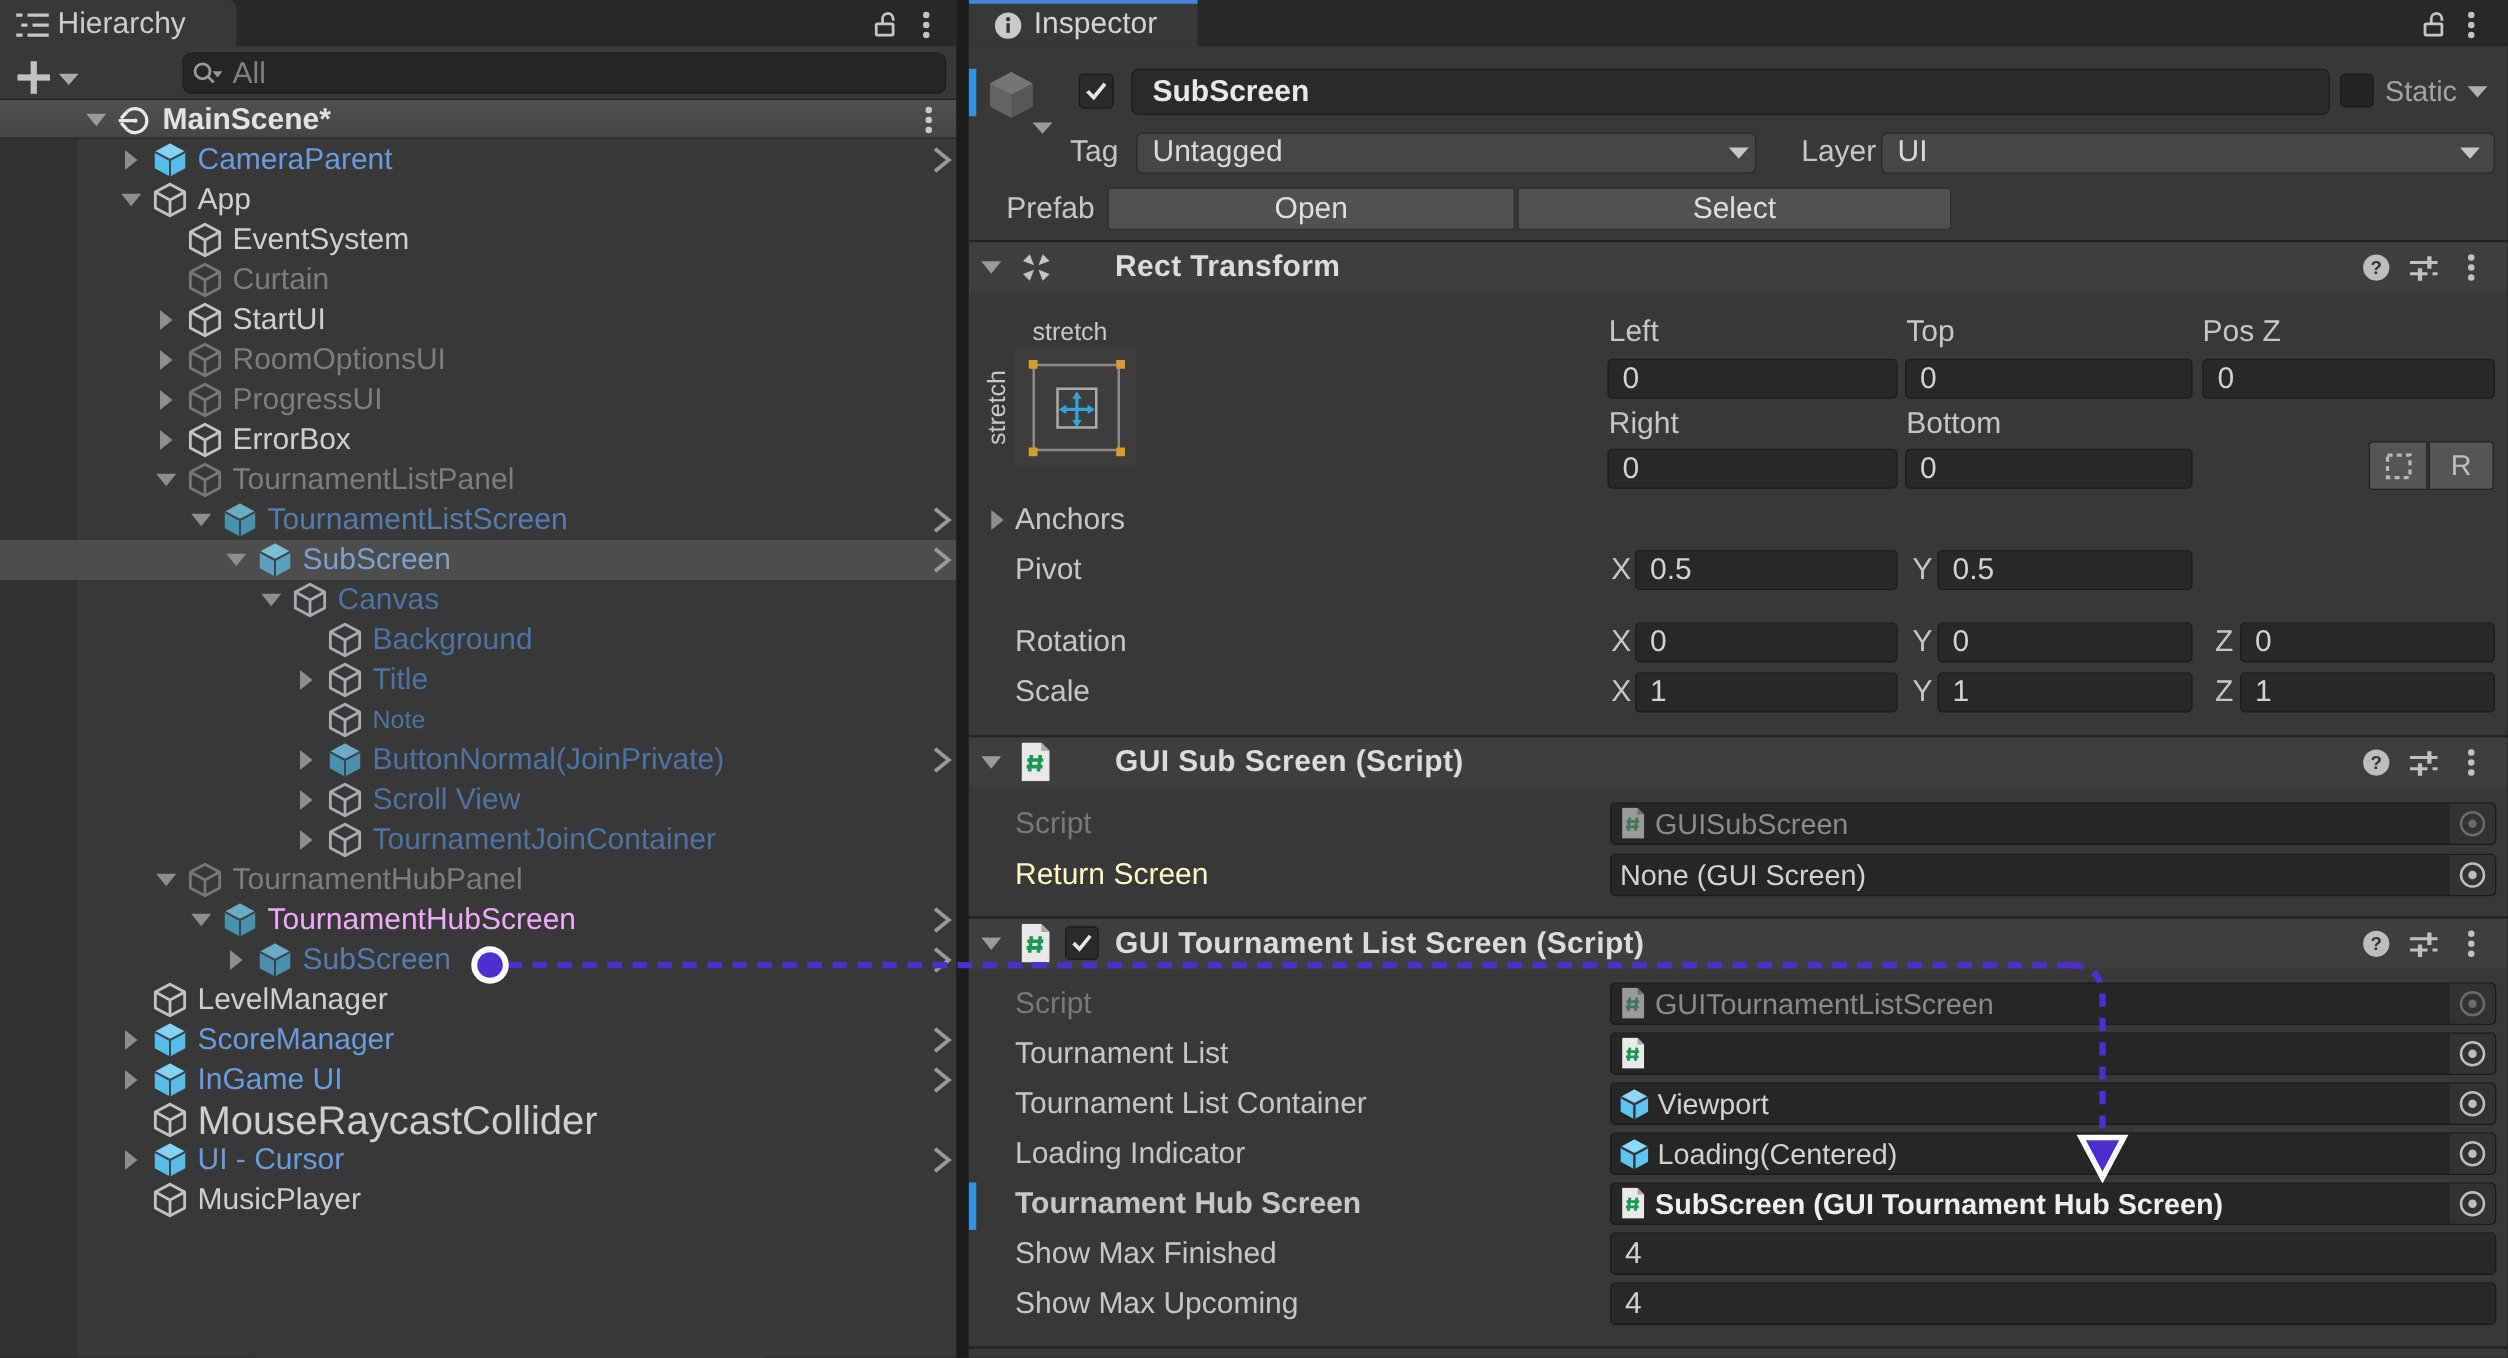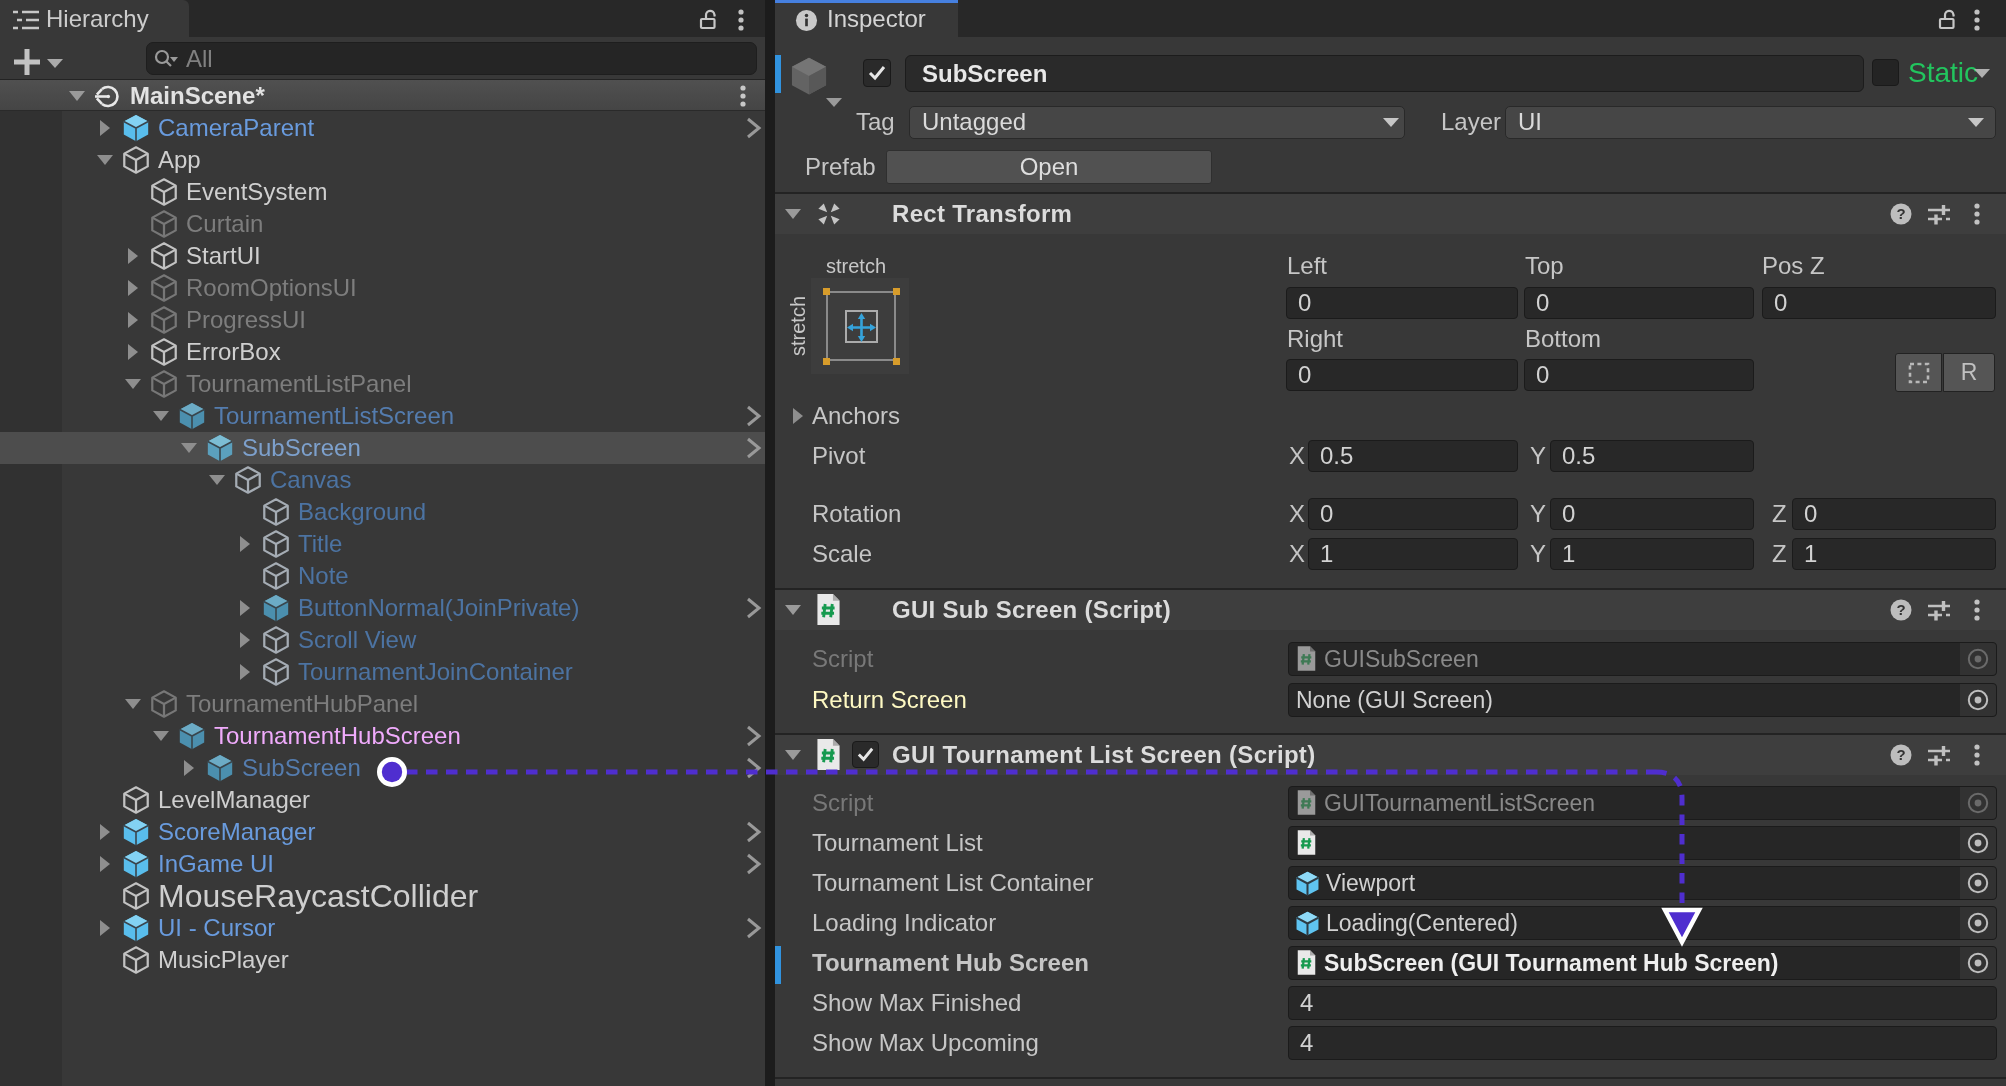--- a/index.html
+++ b/index.html
@@ -177,21 +177,21 @@
           <path d="M3.5,9.2 L16,16 L28.5,9.2 M16,16 L16,29.5"></path>
         </g>
       </svg>
 <div class="abs" style="left:298px;top:528px;height:32px;line-height:32px;font-size:24px;color:#4c73a2;letter-spacing:0px;white-space:nowrap">Title</div>
 <svg class="abs" style="left:261px;top:561px" width="30" height="30" viewBox="0 0 32 32">
         <g stroke="#a5acb4" stroke-width="2.4" fill="none" stroke-linejoin="round">
           <polygon points="16,2.5 28.5,9.2 28.5,22.8 16,29.5 3.5,22.8 3.5,9.2"></polygon>
           <path d="M3.5,9.2 L16,16 L28.5,9.2 M16,16 L16,29.5"></path>
         </g>
       </svg>
-<div class="abs" style="left:298px;top:560px;height:32px;line-height:32px;font-size:24px;color:#4c73a2;letter-spacing:0px;white-space:nowrap">Note</div>
+<div class="abs" style="left:298px;top:560px;height:32px;line-height:32px;font-size:20px;color:#4c73a2;letter-spacing:0px;white-space:nowrap">Note</div>
 <div class="abs" style="left:240px;top:600px;border-top:8px solid transparent;border-bottom:8px solid transparent;border-left:10px solid #8e8e8e"></div>
 <svg class="abs" style="left:261px;top:593px" width="30" height="30" viewBox="0 0 32 32" opacity="1">
         <polygon points="16,2 29,9 29,23 16,30 3,23 3,9" fill="#4b8fae"></polygon>
         <polygon points="16,2 29,9 16,16 3,9" fill="#6cabc5"></polygon>
         <path d="M3,9 L16,16 L29,9 M16,16 L16,30" stroke="#39454c" stroke-width="1.7" fill="none"></path>
       </svg>
 <div class="abs" style="left:298px;top:592px;height:32px;line-height:32px;font-size:24px;color:#4c73a2;letter-spacing:0px;white-space:nowrap">ButtonNormal(JoinPrivate)</div>
 <svg class="abs" style="left:744px;top:596px" width="20" height="24" viewBox="0 0 20 24">
         <path d="M4,3 L15,12 L4,21" stroke="#999999" stroke-width="3" fill="none"></path>
       </svg>
@@ -319,32 +319,33 @@
 <polygon points="29,9 29,23 16,30 16,16" fill="#585858"></polygon>
       </svg>
 <div class="abs" style="left:51px;top:98px;border-left:8px solid transparent;border-right:8px solid transparent;border-top:9px solid #9a9a9a"></div>
 <div class="abs" style="left:88px;top:59px;width:28px;height:28px;background:#2a2a2a;border:1px solid #1a1a1a;border-radius:4px"></div>
 <svg class="abs" style="left:91px;top:62px" width="22" height="22" viewBox="0 0 22 22">
 <path d="M4,11 L9,16 L18,5" stroke="#e6e6e6" stroke-width="3" fill="none"></path>
       </svg>
 <div class="abs" style="left:130px;top:55px;width:959px;height:37px;background:#2a2a2a;border:1px solid #1c1c1c;border-radius:6px"></div>
 <div class="abs" style="left:147px;top:58px;height:32px;line-height:32px;font-size:24px;color:#e8e8e8;font-weight:bold;letter-spacing:0px;white-space:nowrap">SubScreen</div>
 <div class="abs" style="left:1097px;top:59px;width:27px;height:27px;background:#242424;border:1px solid #1a1a1a;border-radius:4px"></div>
-<div class="abs" style="left:1133px;top:57px;height:32px;line-height:32px;font-size:28px;color:#22c55e;letter-spacing:0px;white-space:nowrap">Static</div>
+<div class="abs" style="left:1133px;top:57px;height:32px;line-height:32px;font-size:23px;color:#a3a3a3;letter-spacing:0px;white-space:nowrap">Static</div>
 <div class="abs" style="left:1199px;top:69px;border-left:8px solid transparent;border-right:8px solid transparent;border-top:9px solid #b0b0b0"></div>
 <div class="abs" style="left:81px;top:106px;height:32px;line-height:32px;font-size:24px;color:#c6c6c6;letter-spacing:0px;white-space:nowrap">Tag</div>
 <div class="abs" style="left:134px;top:106px;width:496px;height:33px;background:#464646;border:1px solid #292929;border-radius:5px"></div>
 <div class="abs" style="left:147px;top:106px;height:32px;line-height:32px;font-size:24px;color:#dadada;letter-spacing:0px;white-space:nowrap">Untagged</div>
 <div class="abs" style="left:608px;top:118px;border-left:8px solid transparent;border-right:8px solid transparent;border-top:9px solid #c6c6c6"></div>
 <div class="abs" style="left:666px;top:106px;height:32px;line-height:32px;font-size:24px;color:#c6c6c6;letter-spacing:0px;white-space:nowrap">Layer</div>
 <div class="abs" style="left:730px;top:106px;width:491px;height:33px;background:#464646;border:1px solid #292929;border-radius:5px"></div>
 <div class="abs" style="left:743px;top:106px;height:32px;line-height:32px;font-size:24px;color:#dadada;letter-spacing:0px;white-space:nowrap">UI</div>
 <div class="abs" style="left:1193px;top:118px;border-left:8px solid transparent;border-right:8px solid transparent;border-top:9px solid #c6c6c6"></div>
 <div class="abs" style="left:30px;top:151px;height:32px;line-height:32px;font-size:24px;color:#c6c6c6;letter-spacing:0px;white-space:nowrap">Prefab</div>
 <div class="abs" style="left:111px;top:150px;width:326px;height:34px;background:#515151;border:1px solid #2f2f2f;border-radius:3px;text-align:center;line-height:32px;font-size:24px;color:#dedede">Open</div>
+<div class="abs" style="left:439px;top:150px;width:347px;height:34px;background:#515151;border:1px solid #2f2f2f;border-radius:3px;text-align:center;line-height:32px;font-size:24px;color:#dedede">Select</div>
 <div class="abs" style="left:0;top:192px;width:1231px;height:2px;background:#232323"></div>
 <div class="abs" style="left:0;top:194px;width:1231px;height:40px;background:#3e3e3e"></div>
 <div class="abs" style="left:10px;top:209px;border-left:8px solid transparent;border-right:8px solid transparent;border-top:10px solid #9a9a9a"></div>
 <svg class="abs" style="left:40px;top:200px" width="28" height="28" viewBox="0 0 28 28">
 <g fill="#c4c4c4">
           <polygon points="12.2,12.2 3.4,8.8 8.8,3.4"></polygon>
           <polygon points="15.8,12.2 24.6,8.8 19.2,3.4"></polygon>
 <polygon points="12.2,15.8 3.4,19.2 8.8,24.6"></polygon>
           <polygon points="15.8,15.8 24.6,19.2 19.2,24.6"></polygon>
         </g>

